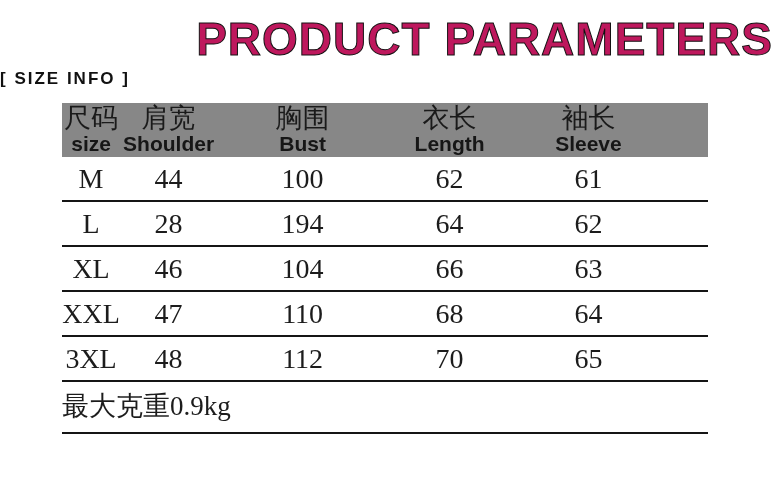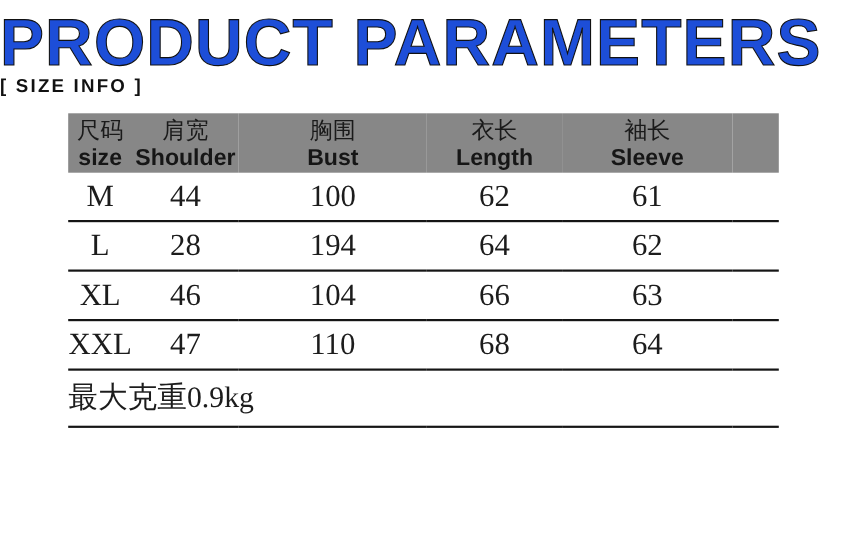--- a/index.html
+++ b/index.html
@@ -12,27 +12,27 @@
     width: 773px;
     height: 491px;
     background: #ffffff;
     overflow: hidden;
     font-family: "Liberation Serif", serif;
     color: #1a1a1a;
   }
   .title {
     margin: 0;
     padding-top: 16px;
-    text-align: left;
+    text-align: right;
     font-family: "Liberation Sans", sans-serif;
     font-weight: bold;
-    font-size: 60px;
+    font-size: 46px;
     line-height: 46px;
     letter-spacing: 1px;
-    color: #1d4ed8;
+    color: #be185d;
     -webkit-text-stroke: 1px #111111;
   }
   .subtitle {
     margin-top: 7px;
     text-align: left;
     font-family: "Liberation Sans", sans-serif;
     font-weight: bold;
     font-size: 17px;
     letter-spacing: 2px;
     color: #111111;
@@ -50,21 +50,21 @@
     height: 54px;
     padding: 0;
     text-align: center;
     vertical-align: middle;
     font-weight: normal;
     white-space: nowrap;
     overflow: visible;
   }
   thead th .zh {
     font-family: "Liberation Serif", serif;
-    font-size: 21px;
+    font-size: 27px;
     line-height: 26px;
     color: #1a1a1a;
   }
   thead th .en {
     font-family: "Liberation Sans", sans-serif;
     font-weight: bold;
     font-size: 21px;
     line-height: 25px;
     color: #161616;
   }
@@ -158,20 +158,28 @@
           <td></td>
         </tr>
         <tr>
           <td>XXL</td>
           <td>47</td>
           <td>110</td>
           <td>68</td>
           <td>64</td>
           <td></td>
         </tr>
+        <tr>
+          <td>3XL</td>
+          <td>48</td>
+          <td>112</td>
+          <td>70</td>
+          <td>65</td>
+          <td></td>
+        </tr>
       </tbody>
     <tfoot>
       <tr>
         <td colspan="6">最大克重0.9kg</td>
       </tr>
     </tfoot>
   </table>
 </div>
 
 </body></html>

